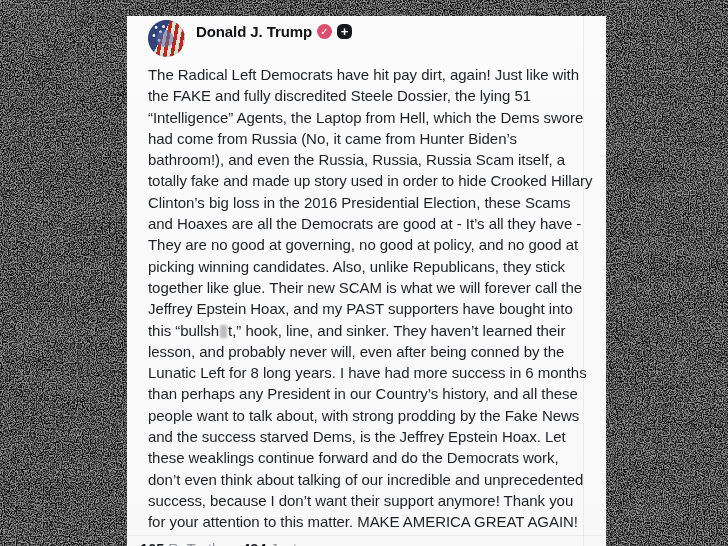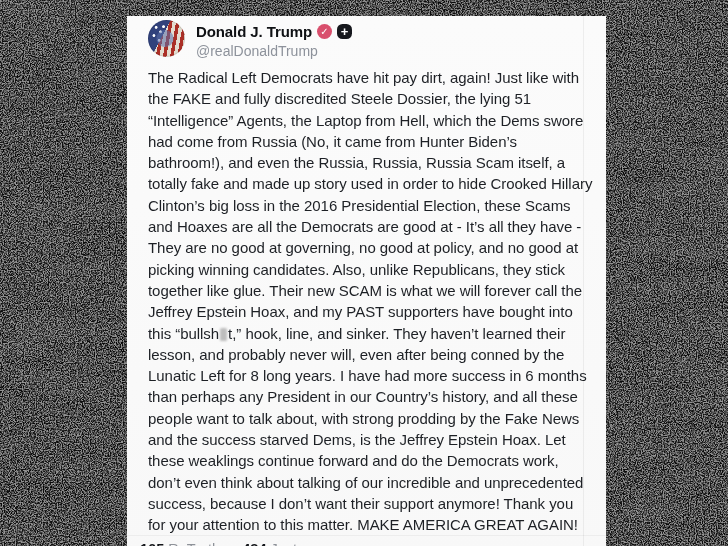--- a/index.html
+++ b/index.html
@@ -147,21 +147,20 @@
   <div class="card-right-hairline"></div>
 
   <div class="header">
     <div class="avatar"></div>
     <div class="id-block">
       <div class="name-row">
         <span class="author-name">Donald J. Trump</span>
         <span class="verified-badge">✓</span>
         <span class="follow-plus">+</span>
       </div>
-      <div class="author-handle">@realDonaldTrump</div>
     </div>
   </div>
 
   <div class="post-body"><span>The Radical Left Democrats have hit pay dirt, again! Just like with the FAKE and fully discredited Steele Dossier, the lying 51 “Intelligence” Agents, the Laptop from Hell, which the Dems swore had come from Russia (No, it came from Hunter Biden’s bathroom!), and even the Russia, Russia, Russia Scam itself, a totally fake and made up story used in order to hide Crooked Hillary Clinton’s big loss in the 2016 Presidential Election, these Scams and Hoaxes are all the Democrats are good at - It’s all they have - They are no good at governing, no good at policy, and no good at picking winning candidates. Also, unlike Republicans, they stick together like glue. Their new SCAM is what we will forever call the Jeffrey Epstein Hoax, and my PAST supporters have bought into this “bullsh</span><span class="censor-box"></span><span>t,” hook, line, and sinker. They haven’t learned their lesson, and probably never will, even after being conned by the Lunatic Left for 8 long years. I have had more success in 6 months than perhaps any President in our Country’s history, and all these people want to talk about, with strong prodding by the Fake News and the success starved Dems, is the Jeffrey Epstein Hoax. Let these weaklings continue forward and do the Democrats work, don’t even think about talking of our incredible and unprecedented success, because I don’t want their support anymore! Thank you for your attention to this matter. MAKE AMERICA GREAT AGAIN!</span></div>
 
   <div class="footer">
     <div class="stats">
       <span class="stat-num">165</span>
       <span class="stat-lbl">ReTruths</span>
       <span class="stat-num stat-gap">484</span>

